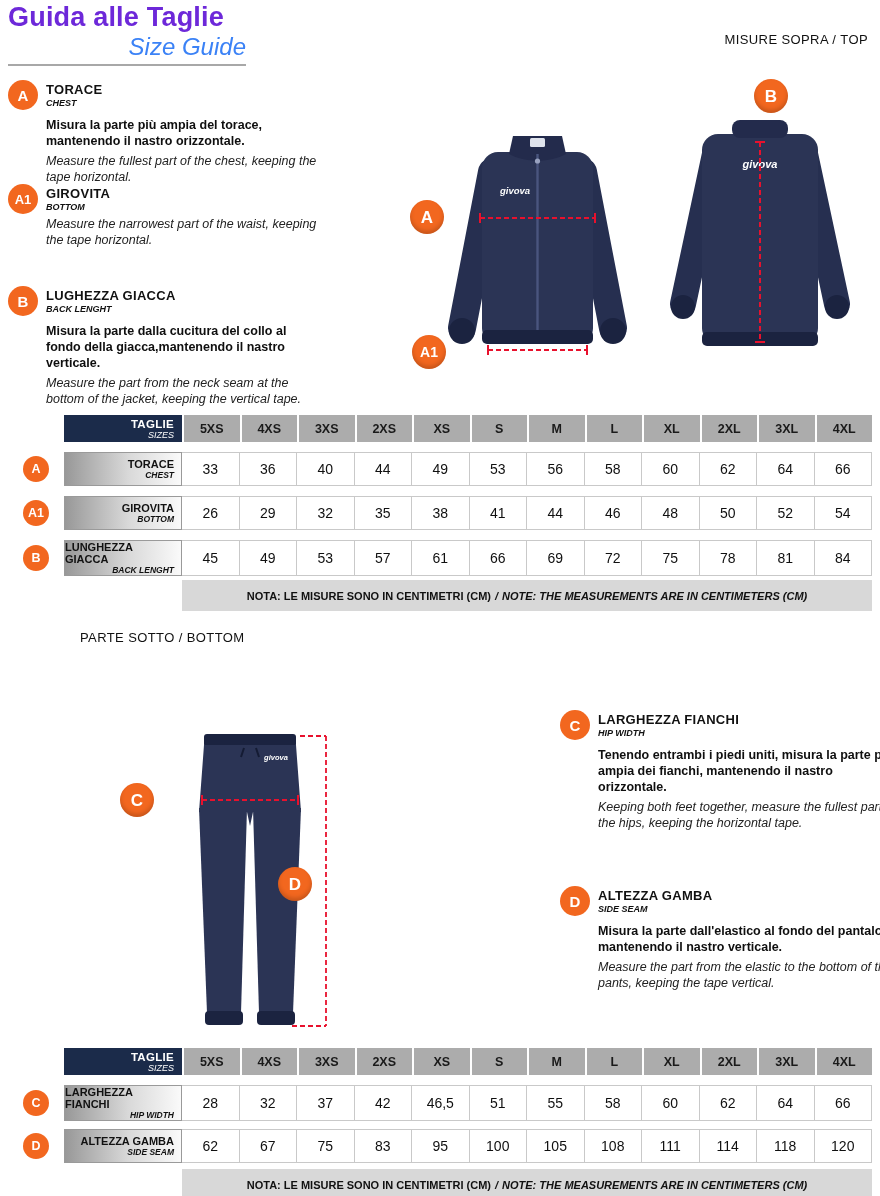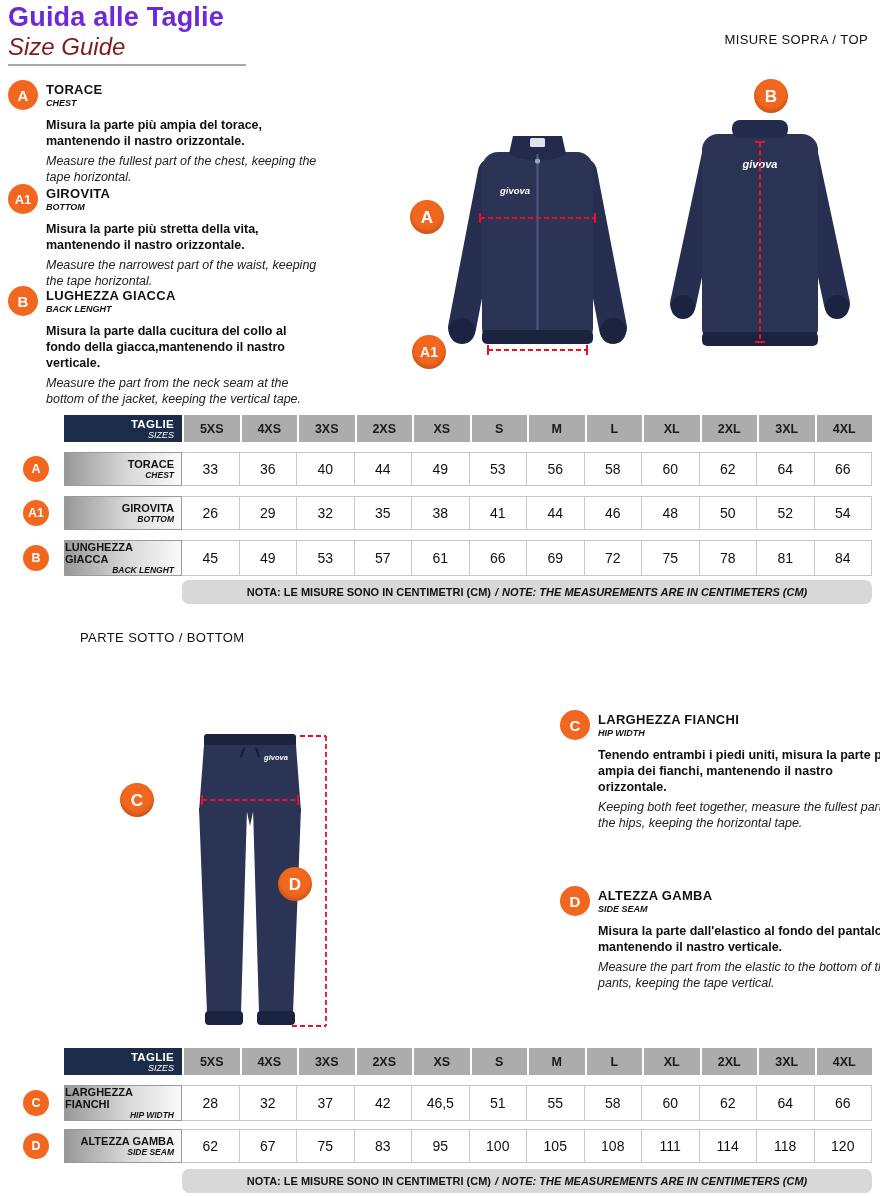--- a/index.html
+++ b/index.html
@@ -6,21 +6,21 @@
   .canvas{
     position:relative;width:880px;height:1196px;background:#ffffff;
     font-family:"Liberation Sans",sans-serif;color:#111;overflow:hidden;
   }
   svg{display:block;}
   svg text{font-family:"Liberation Sans",sans-serif;}
 
   
   .header{position:absolute;left:8px;top:2px;}
   .title-it{margin:0;font-size:27px;font-weight:bold;letter-spacing:.2px;color:#6d28d9;}
-  .title-en{margin:0;font-size:24px;font-style:italic;font-weight:500;color:#7f1d1d;}
+  .title-en{margin:0;font-size:24px;font-style:italic;font-weight:500;color:#3b82f6;text-align:right;}
   .title-rule{width:238px;border-top:2px solid #a8a8a8;margin-top:3px;}
 
   .section-label{position:absolute;font-size:13px;letter-spacing:.4px;color:#111;white-space:nowrap;}
   .section-label .en{margin-left:4px;}
   .section-label-top{right:12px;top:32px;}
   .section-label-bottom{left:80px;top:630px;}
 
   
   .badge{background:#f2671f;color:#fff;border-radius:50%;display:flex;align-items:center;
          justify-content:center;font-weight:bold;line-height:1;}
@@ -54,22 +54,22 @@
   .taglie-en{font-style:italic;font-size:9px;}
   .size-cell{background:#acacac;border-left:2px solid #fff;display:flex;align-items:center;
              justify-content:center;font-weight:bold;font-size:12.5px;color:#1a1a1a;}
   .label-cell{background:linear-gradient(90deg,#989898 0%,#d9d9d9 55%,#fafafa 100%);
               border:1px solid #9a9a9a;display:flex;flex-direction:column;justify-content:center;
               align-items:flex-end;padding-right:7px;}
   .label-it{font-weight:bold;font-size:11px;}
   .label-en{font-style:italic;font-weight:bold;font-size:8.5px;}
   .value-cell{background:#fff;border:1px solid #c9c9c9;border-left:0;display:flex;align-items:center;
               justify-content:center;font-size:14px;color:#101010;}
-  .note-bar{margin-left:174px;margin-top:6px;height:24px;background:#d8d8d8;display:flex;
-            align-items:center;justify-content:center;font-size:11px;color:#111;white-space:nowrap;border-radius:7px;}
+  .note-bar{margin-left:174px;margin-top:6px;height:31px;background:#d8d8d8;display:flex;
+            align-items:center;justify-content:center;font-size:11px;color:#111;white-space:nowrap;}
   .note-it{font-weight:bold;}
   .note-sep{margin:0 4px;font-weight:bold;font-style:italic;}
   .note-en{font-weight:bold;font-style:italic;}
 </style>
 </head>
 <body>
 
 <div class="canvas">
 
   <div class="header">
@@ -91,21 +91,20 @@
     <p class="m-desc-it">Misura la parte più ampia del torace, mantenendo il nastro orizzontale.</p>
     <p class="m-desc-en">Measure the fullest part of the chest, keeping the tape horizontal.</p>
   </div>
 
   <div class="measure-block" style="left:8px;top:186px;">
     <div class="badge badge-desc" style="font-size:13px;">A1</div>
     <div class="m-head">
       <div class="m-title">GIROVITA</div>
       <div class="m-sub">BOTTOM</div>
     </div>
-    <p class="m-desc-it">Misura la parte più stretta della vita, mantenendo il nastro orizzontale.</p>
     <p class="m-desc-en">Measure the narrowest part of the waist, keeping the tape horizontal.</p>
   </div>
 
   <div class="measure-block" style="left:8px;top:288px;">
     <div class="badge badge-desc">B</div>
     <div class="m-head">
       <div class="m-title">LUGHEZZA GIACCA</div>
       <div class="m-sub">BACK LENGHT</div>
     </div>
     <p class="m-desc-it">Misura la parte dalla cucitura del collo al fondo della giacca,mantenendo il nastro verticale.</p>

